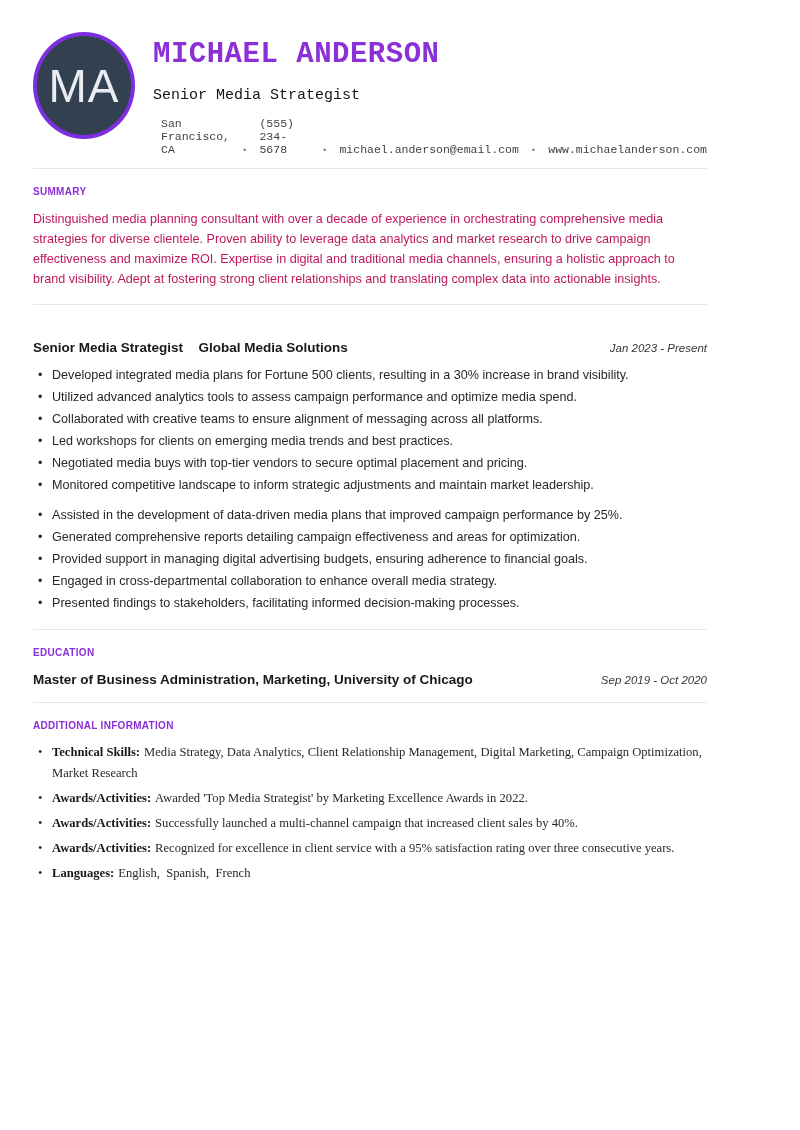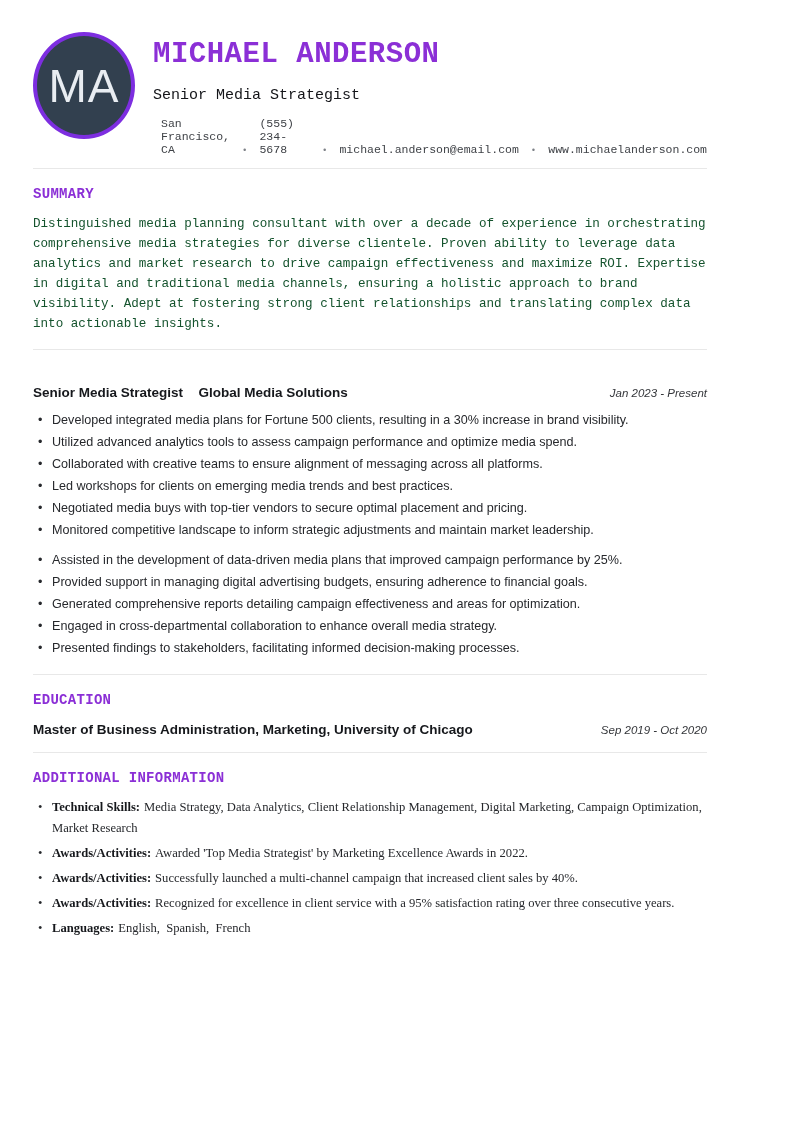--- a/index.html
+++ b/index.html
@@ -24,22 +24,22 @@
   .header-text { margin-left: 18px; padding-top: 6px; flex: 1; font-family: Liberation Mono, monospace; }
   .name { color: var(--accent, #8b2fd6); font-size: 29px; font-weight: 800; letter-spacing: 0.5px; }
   .person-title { font-size: 15px; color: #141519; margin-top: 16px; font-weight: 400; }
   .contact { margin-top: 13px; margin-left: 8px; display: flex; align-items: flex-end; gap: 12px; font-size: 11.5px; color: #3f4247; }
   .contact .dot { color: #7d8187; font-size: 9px; }
 
   hr.divider { border: none; border-top: 1px solid var(--divider, #e8e8e8); margin: 0; }
 
   
   section { padding: 17px 0 15px; }
-  .section-heading { color: var(--accent, #8b2fd6); font-size: 14px; font-weight: 700; letter-spacing: 0.3px; font-family: Liberation Mono, monospace; }
-  .summary-text { margin-top: 12px; font-size: 12.6px; line-height: 20px; color: #14532d; font-family: Liberation Mono, monospace; }
+  .section-heading { color: var(--accent, #8b2fd6); font-size: 10px; font-weight: 700; letter-spacing: 0.3px; }
+  .summary-text { margin-top: 12px; font-size: 12.6px; line-height: 20px; color: #be185d; }
 
   
   .job-header { display: flex; justify-content: space-between; align-items: baseline; margin-top: 16px; }
   .job-title, .company { font-size: 13.5px; font-weight: 700; color: #16181c; }
   .company { margin-left: 11px; }
   .dates { font-size: 11.5px; font-style: italic; color: #35373b; white-space: nowrap; }
 
   ul.bullets { list-style: none; margin-top: 8px; }
   ul.bullets li { font-size: 12.6px; line-height: 22px; color: #26282c; padding-left: 19px; position: relative; }
   ul.bullets li::before { content: "\2022"; position: absolute; left: 5px; color: #26282c; }
@@ -104,22 +104,22 @@
         <li>Collaborated with creative teams to ensure alignment of messaging across all platforms.</li>
         <li>Led workshops for clients on emerging media trends and best practices.</li>
         <li>Negotiated media buys with top-tier vendors to secure optimal placement and pricing.</li>
         <li>Monitored competitive landscape to inform strategic adjustments and maintain market leadership.</li>
       </ul>
     </div>
 
     <div class="job">
       <ul class="bullets">
         <li>Assisted in the development of data-driven media plans that improved campaign performance by 25%.</li>
+        <li>Generated comprehensive reports detailing campaign effectiveness and areas for optimization.</li>
         <li>Provided support in managing digital advertising budgets, ensuring adherence to financial goals.</li>
-        <li>Generated comprehensive reports detailing campaign effectiveness and areas for optimization.</li>
         <li>Engaged in cross-departmental collaboration to enhance overall media strategy.</li>
         <li>Presented findings to stakeholders, facilitating informed decision-making processes.</li>
       </ul>
     </div>
   </section>
 
   <hr class="divider">
 
   <section>
     <h3 class="section-heading">EDUCATION</h3>

